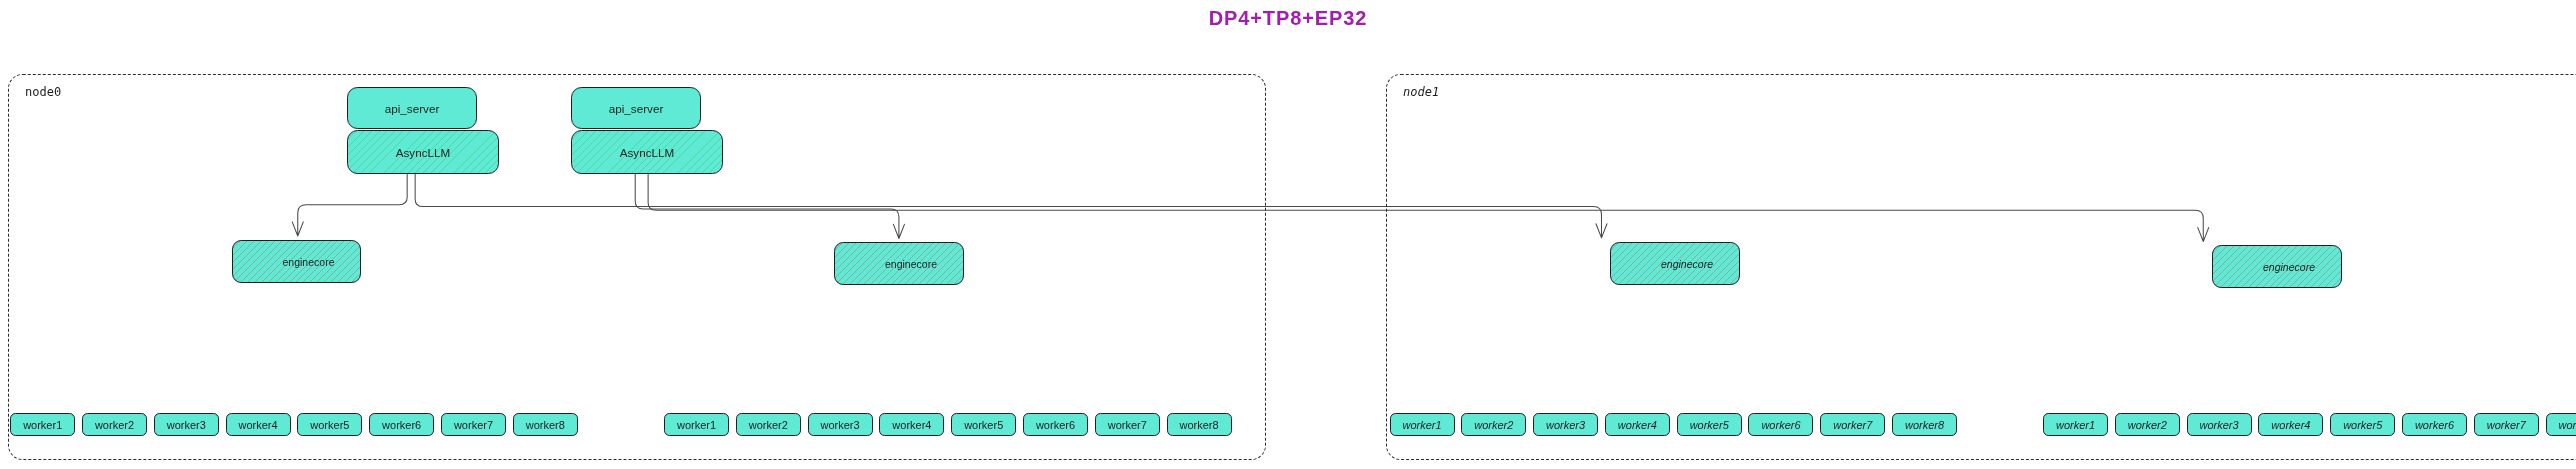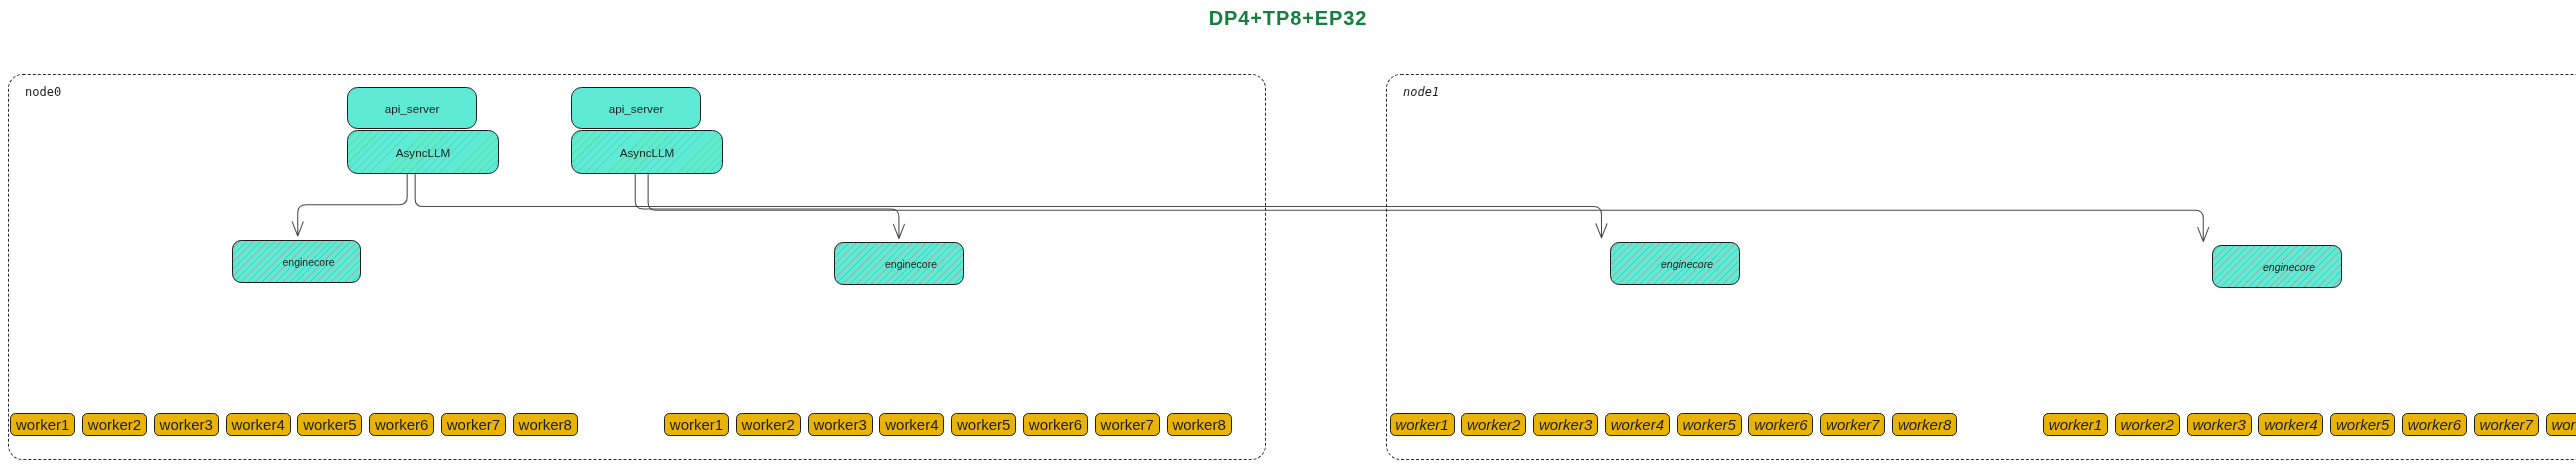--- a/index.html
+++ b/index.html
@@ -8,21 +8,21 @@
     width:2576px;height:469px;
     background:#ffffff;
     font-family:"Liberation Sans", sans-serif;
     color:#1e1e1e;
     overflow:hidden;
   }
   .title{
     position:absolute;left:0;top:7.4px;width:100%;
     text-align:center;
     font-size:20px;font-weight:600;letter-spacing:0.9px;
-    color:#15803d;
+    color:#a21caf;
   }
   .node{
     position:absolute;top:74px;height:386px;
     border:1.4px dashed #2b2b2b;
     border-radius:14.8px;
     box-sizing:border-box;
   }
   .node-0{left:8px;width:1258px;}
   .node-1{left:1386px;width:1252px;font-style:italic;}
   .node-label{
@@ -63,23 +63,23 @@
   .n1-eng2{left:825px;top:170px;}
   
   .workers{position:absolute;top:338px;display:flex;gap:6.8px;}
   .n0-wg1{left:1.2px;}
   .n0-wg2{left:655px;}
   .n1-wg1{left:2.5px;}
   .n1-wg2{left:656px;}
   .worker{
     box-sizing:border-box;width:65px;height:23px;
     border:1.2px solid #1e1e1e;border-radius:5.5px;
-    background:#eab308;
+    background:#5eead4;
     display:flex;align-items:center;justify-content:center;
-    font-size:15px;white-space:nowrap;
+    font-size:11px;white-space:nowrap;
   }
   .connectors{
     position:absolute;left:0;top:0;width:2576px;height:469px;
     pointer-events:none;
   }
   .connectors path{
     fill:none;stroke:#4a4a4a;stroke-width:1.7;
     stroke-linecap:round;stroke-linejoin:round;
   }
 </style>

